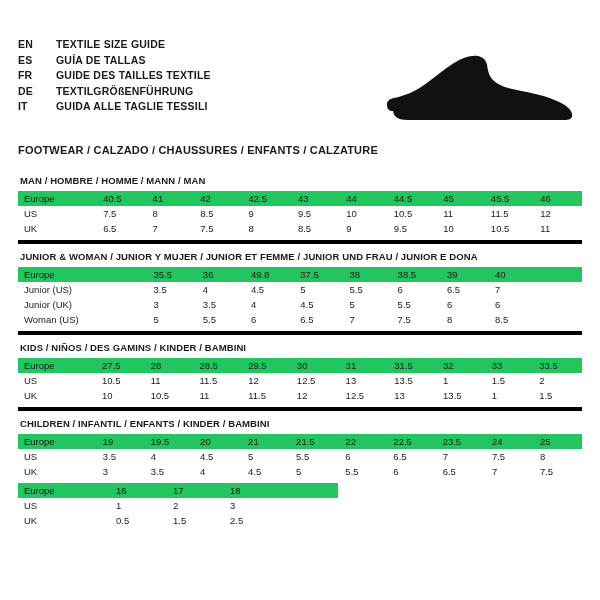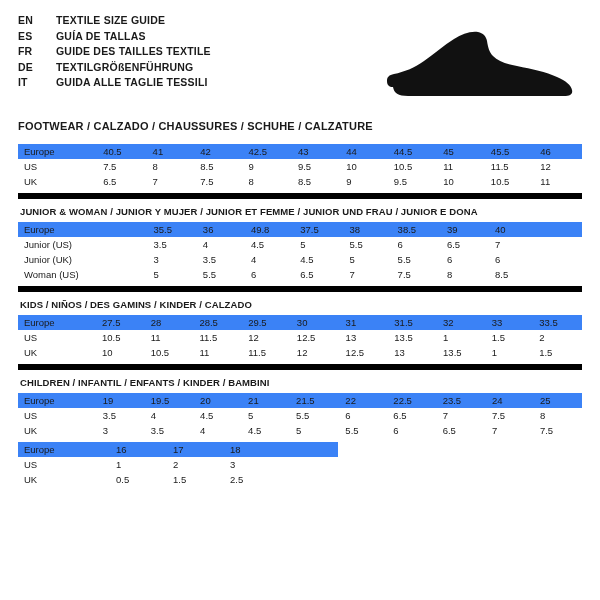--- a/index.html
+++ b/index.html
@@ -13,20 +13,21 @@
     font-family: "Liberation Sans", sans-serif;
     color: #1a1a1a;
     overflow: hidden;
   }
   .page {
     position: relative;
     width: 600px;
     height: 488px;
     box-sizing: border-box;
     padding: 14px 18px 0 18px;
+    margin-top: 24px;
   }
 
   
   .header {
     position: relative;
     height: 92px;
   }
   .lang-table {
     border-collapse: collapse;
     font-size: 10.5px;
@@ -63,40 +64,40 @@
 
   
   .group {
     margin-bottom: 4px;
   }
   .group-head {
     font-size: 9.5px;
     font-weight: bold;
     letter-spacing: 0.1px;
     padding: 7px 0 5px 2px;
-    border-top: 6px solid #000000;
+    border-top: 4px solid #000000;
   }
   .group.first .group-head {
     border-top: none;
   }
   table.sizes {
     border-collapse: collapse;
     table-layout: fixed;
     font-size: 9.5px;
   }
   table.sizes td {
     height: 15px;
     padding: 0 0 0 6px;
     white-space: nowrap;
     overflow: hidden;
     color: #1a1a1a;
     line-height: 15px;
   }
   table.sizes tr.shaded td {
-    background: #3b82f6;
+    background: #22c55e;
   }
   td.lbl {
     width: 86px;
   }
   td.val {
     width: 51px;
   }
 </style>
 </head>
 <body>
@@ -128,23 +129,24 @@
         </tr>
       </tbody>
     </table>
 
     <svg class="shoe" viewBox="0 0 190 74">
       <path fill="#111111" d="M7 57 C3 57 1 55 1 51 C1 47 3 45 8 44 C18 42 28 38 38 31 C48 24 58 15 68 9 C76 4 84 1 92 2 C97 3 100 6 101 11 C102 17 103 22 107 26 C112 31 120 34 131 36 C146 39 160 42 171 47 C180 51 185 55 186 60 C187 64 184 66 178 66 L22 66 C12 66 8 63 7 57 Z"></path>
       <path fill="#ffffff" d="M1 60 L188 60 L188 63 L1 63 Z" opacity="0"></path>
     </svg>
   </div>
 
-  <div class="section-title">FOOTWEAR / CALZADO / CHAUSSURES / SCHUHE / CALZATURE</div>
+  <div class="section-title">FOOTWEAR / CALZADO / CHAUSSURES / ENFANTS / CALZATURE</div>
 
   <div class="group first">
+    <div class="group-head">MAN / HOMBRE / HOMME / MANN / MAN</div>
     <table class="sizes">
       <tbody>
         <tr class="shaded">
           <td class="lbl">Europe</td>
           <td class="val">40.5</td>
           <td class="val">41</td>
           <td class="val">42</td>
           <td class="val">42.5</td>
           <td class="val">43</td>
           <td class="val">44</td>
@@ -237,21 +239,21 @@
           <td class="val">7.5</td>
           <td class="val">8</td>
           <td class="val">8.5</td>
           <td class="val"></td>
         </tr>
       </tbody>
     </table>
   </div>
 
   <div class="group">
-    <div class="group-head">KIDS / NIÑOS / DES GAMINS / KINDER / CALZADO</div>
+    <div class="group-head">KIDS / NIÑOS / DES GAMINS / KINDER / BAMBINI</div>
     <table class="sizes">
       <tbody>
         <tr class="shaded">
           <td class="lbl">Europe</td>
           <td class="val">27.5</td>
           <td class="val">28</td>
           <td class="val">28.5</td>
           <td class="val">29.5</td>
           <td class="val">30</td>
           <td class="val">31</td>

